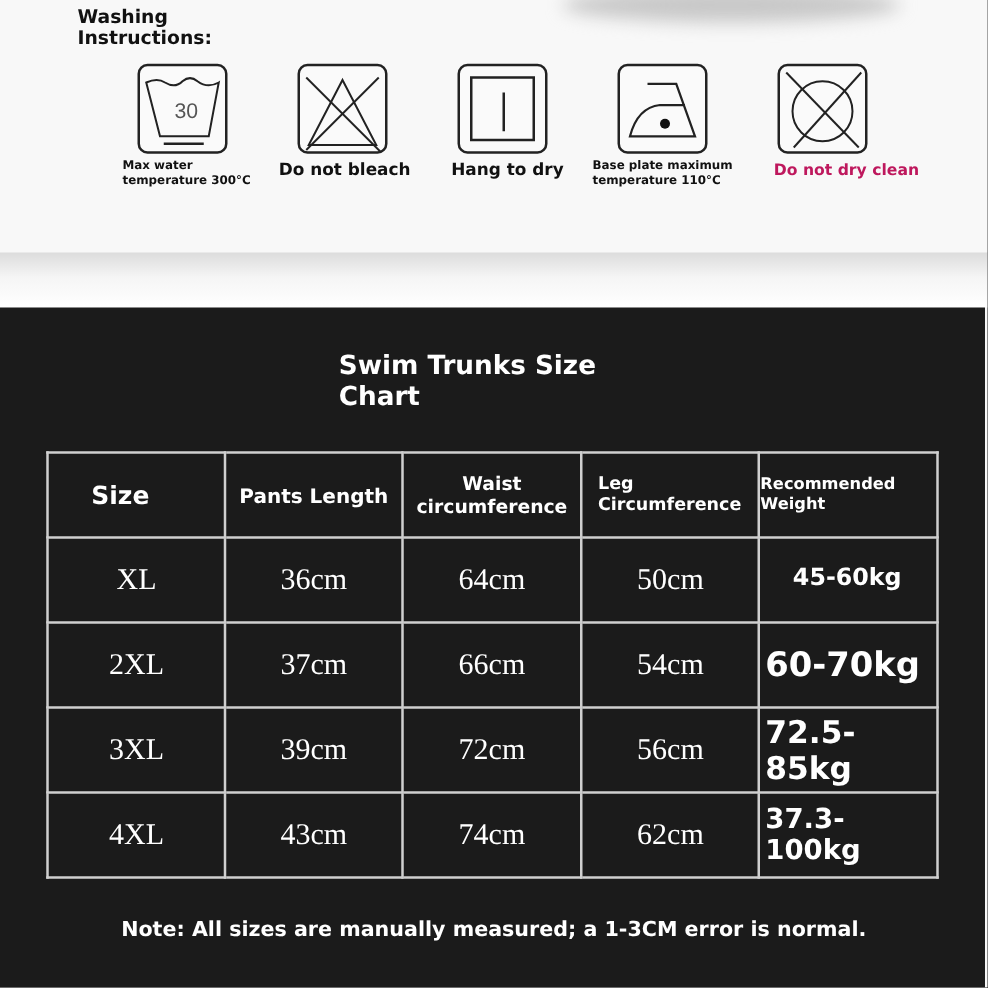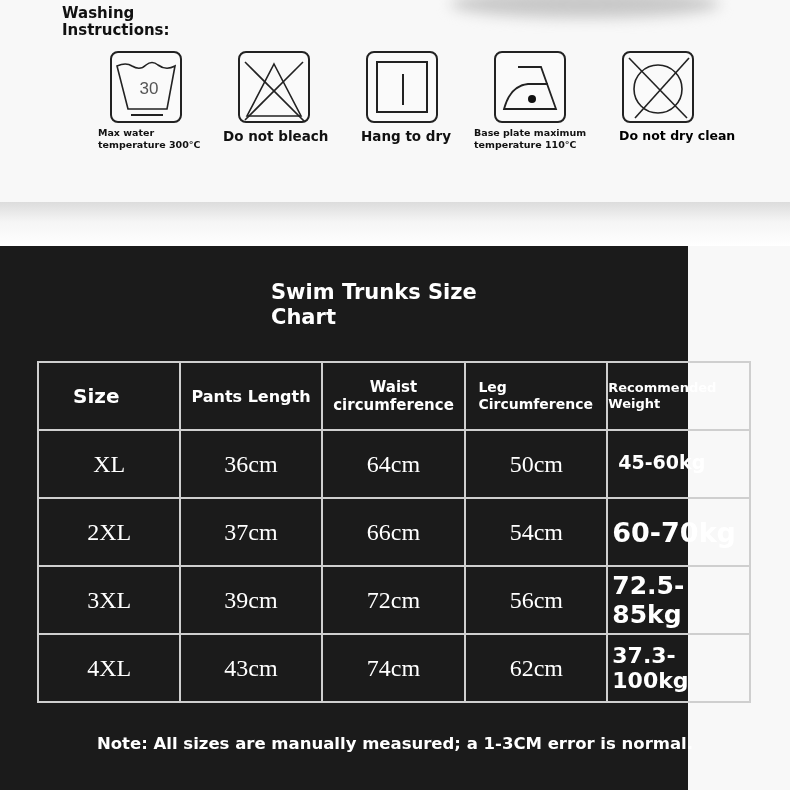--- a/index.html
+++ b/index.html
@@ -11,34 +11,34 @@
   .wash-title { position: absolute; left: 62px; top: 5px; font-size: 15px; font-weight: bold; color: #111; line-height: 17px; }
 
   .icon-box { position: absolute; top: 51px; width: 72px; height: 72px; border: 2px solid #222; border-radius: 8px; background: #fafafa; }
   .icon-box svg { position: absolute; left: 0; top: 0; width: 68px; height: 68px; }
   .icon-label { position: absolute; color: #111; font-weight: bold; }
   .lbl-big { font-size: 13.5px; top: 128px; white-space: nowrap; }
   .lbl-small { font-size: 9.5px; line-height: 12px; top: 127px; }
 
   .gap { position: absolute; left: 0; top: 202px; width: 790px; height: 44px; background: linear-gradient(#dcdcdc, #f5f5f5 45%, #ffffff); }
 
-  .dark { position: absolute; left: 0; top: 246px; width: 688px; height: 544px; background: #1b1b1b; }
+  .dark { position: absolute; left: 0; top: 246px; width: 788px; height: 544px; background: #1b1b1b; }
   .chart-title { position: absolute; left: 271px; top: 34px; color: #fff; font-weight: bold; font-size: 21px; line-height: 25px; }
 
   table.size { position: absolute; left: 37px; top: 115px; width: 714px; border-collapse: collapse; color: #fff; }
   table.size td, table.size th { border: 2px solid #cfcfcf; height: 68px; text-align: center; vertical-align: middle; }
   table.size th { font-weight: bold; }
   .h-size { font-size: 20px; text-align: left !important; padding-left: 34px; margin-top: 10px; }
   .h-pants { font-size: 16px; margin-left: 14px; }
   .h-waist { font-size: 15px; line-height: 18px; }
   .h-leg { font-size: 14px; text-align: left !important; padding-left: 12px; line-height: 17px; }
   .h-weight { font-size: 13px; text-align: left !important; padding-left: 0; line-height: 16px; }
   td.mono { font-family: Liberation Serif, serif; font-size: 24px; margin-top: 40px; }
   td.w { text-align: left !important; padding-left: 4px; font-weight: bold; font-size: 27px; }
-  td.w.small { font-size: 19px; padding-left: 10px; padding-bottom: 4px; }
+  td.w.small { font-size: 19px; padding-left: 26px; padding-bottom: 4px; }
 
   .note { position: absolute; left: 0; width: 790px; top: 488px; text-align: center; color: #fff; font-weight: bold; font-size: 16.5px; }
 </style>
 </head>
 <body>
 
 <div class="top">
   <div class="top-shadow"></div>
   <div class="wash-title">
     <div>Washing</div>
@@ -85,21 +85,21 @@
     <div>temperature 110°C</div>
   </div>
 
   <div class="icon-box" style="left:622px;">
     <svg viewBox="0 0 68 68">
       <circle cx="34" cy="36" r="24" fill="none" stroke="#222" stroke-width="1.6"></circle>
       <line x1="5" y1="5" x2="63" y2="65" stroke="#222" stroke-width="1.6"></line>
       <line x1="65" y1="5" x2="11" y2="65" stroke="#222" stroke-width="1.6"></line>
     </svg>
   </div>
-  <div class="icon-label lbl-big" style="left:619px; color:#000000; font-size:12.5px;">Do not dry clean</div>
+  <div class="icon-label lbl-big" style="left:619px; color:#be185d; font-size:12.5px;">Do not dry clean</div>
 </div>
 
 <div class="gap"></div>
 
 <div class="dark">
   <div class="chart-title">
     <div>Swim Trunks Size</div>
     <div>Chart</div>
   </div>
 

